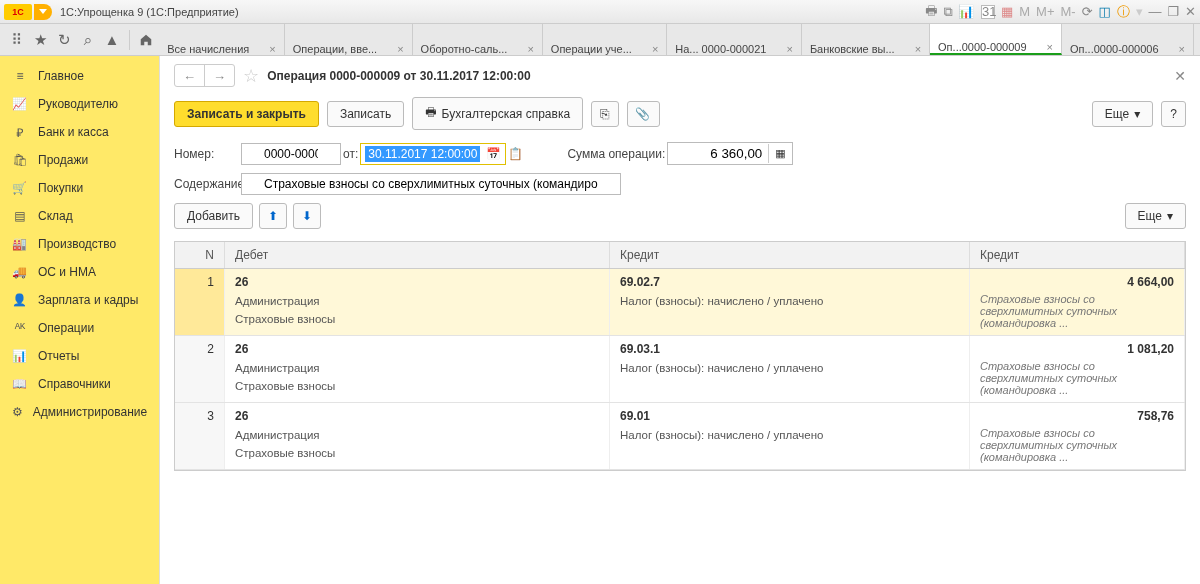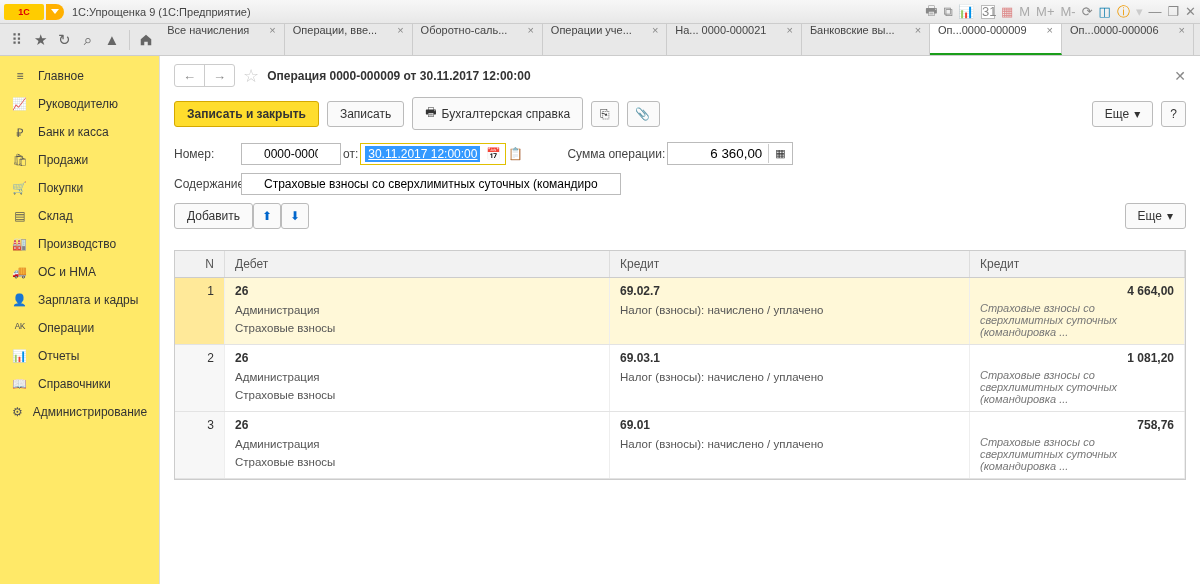--- a/index.html
+++ b/index.html
@@ -1,30 +1,30 @@
 <!DOCTYPE html>
 <html><head>
 <meta charset="utf-8">
 <style>
 * { margin:0; padding:0; box-sizing:border-box; font-family:Arial,sans-serif; }
 body { width:1200px; height:584px; overflow:hidden; background:#fff; font-size:12px; color:#333; }
 
 .titlebar { height:24px; background:linear-gradient(#f7f7f7,#e8e8e8); border-bottom:1px solid #ccc; display:flex; align-items:center; padding:0 4px; }
-.titlebar .logo { width:40px; height:16px; background:#ffcc00; border-radius:2px; display:flex; align-items:center; justify-content:center; font-size:9px; font-weight:bold; color:#d00; }
+.titlebar .logo { width:28px; height:16px; background:#ffcc00; border-radius:2px; display:flex; align-items:center; justify-content:center; font-size:9px; font-weight:bold; color:#d00; }
 .titlebar .dropdown { width:18px; height:16px; background:#ffb000; border-radius:0 8px 8px 0; margin-left:2px; display:flex; align-items:center; justify-content:center; }
 .titlebar .title { margin-left:8px; font-size:11px; color:#444; }
 .titlebar .right { margin-left:auto; display:flex; gap:6px; align-items:center; }
 .titlebar .right span { color:#888; font-size:13px; cursor:pointer; }
 .titlebar .cal { width:14px; height:14px; background:#fff; border:1px solid #bbb; font-size:8px; text-align:center; line-height:12px; }
 
 .toolbar { height:32px; background:#e8e8e8; border-bottom:1px solid #ccc; display:flex; align-items:center; padding:0 6px; gap:2px; }
 .tb-btn { width:26px; height:26px; display:flex; align-items:center; justify-content:center; color:#666; font-size:15px; cursor:pointer; }
 .tb-btn.home svg { width:14px; height:14px; fill:#666; }
 .tabs { display:flex; flex:1; height:100%; }
-.tab { padding:0 8px; display:flex; align-items:flex-start; gap:20px; border-right:1px solid #ccc; font-size:11px; color:#444; cursor:pointer; max-width:140px; white-space:nowrap; overflow:hidden; }
+.tab { padding:0 8px; display:flex; align-items:flex-end; gap:20px; border-right:1px solid #ccc; font-size:11px; color:#444; cursor:pointer; max-width:140px; white-space:nowrap; overflow:hidden; }
 .tab.active { background:#fff; border-bottom:2px solid #1a9e1a; }
 .tab .x { color:#888; font-size:11px; }
 
 .main { display:flex; height:calc(100% - 56px); }
 .sidebar { width:160px; background:#ffe968; border-right:1px solid #ddd; padding:6px 0; overflow:hidden; }
 .side-item { padding:6px 12px; display:flex; align-items:center; gap:10px; font-size:12px; color:#333; cursor:pointer; }
 .side-ico { width:16px; height:16px; display:flex; align-items:center; justify-content:center; color:#555; }
 
 .content { flex:1; background:#fff; padding:8px 14px; overflow:auto; position:relative; }
 .doc-head { display:flex; align-items:center; gap:8px; margin-bottom:10px; }
@@ -39,28 +39,28 @@
 .btn { padding:5px 12px; border:1px solid #bbb; border-radius:3px; background:#fafafa; font-size:12px; cursor:pointer; display:flex; align-items:center; gap:5px; }
 .btn.primary { background:#ffdd2d; border-color:#d4a800; font-weight:bold; }
 .btn.icon-only { padding:5px 8px; }
 .spacer { flex:1; }
 
 .form-row { display:flex; align-items:center; gap:2px; margin-bottom:8px; font-size:12px; }
 .form-row label { color:#444; }
 .input { border:1px solid #bbb; padding:3px 22px; font-size:12px; }
 .input.num { width:100px; }
 .date-field { display:flex; align-items:center; border:1px solid #e0c000; padding:2px 4px; gap:6px; }
-.date-field .sel { background:#3399ff; color:#fff; padding:1px 3px;text-decoration:underline; }
+.date-field .sel { background:#3399ff; color:#fff; padding:1px 3px; }
 .date-field .cal-ico { font-size:12px; cursor:pointer; }
 .amount-wrap { display:flex; align-items:center; border:1px solid #bbb; }
 .amount-wrap input { border:none; width:100px; text-align:right; padding:3px 6px; }
 .amount-wrap .calc { padding:3px 6px; border-left:1px solid #ccc; cursor:pointer; font-size:11px; }
 .desc { width:380px; }
 
-.tbar2 { display:flex; margin-bottom:21px; }
+.tbar2 { display:flex; gap:6px; margin-bottom:12px; }
 
 .grid { border:1px solid #ccc; width:100%; }
 .grid-head { display:flex; background:#f2f2f2; border-bottom:1px solid #ccc; }
 .grid-head > div { padding:6px 10px; font-size:12px; color:#555; border-right:1px solid #ddd; }
 .col-n { width:50px; text-align:right; }
 .col-d { width:385px; }
 .col-c { width:360px; }
 .col-s { flex:1; text-align:left; }
 .grid-row { display:flex; border-bottom:1px solid #e3e3e3; }
 .grid-row.active { background:#fff8d8; }

